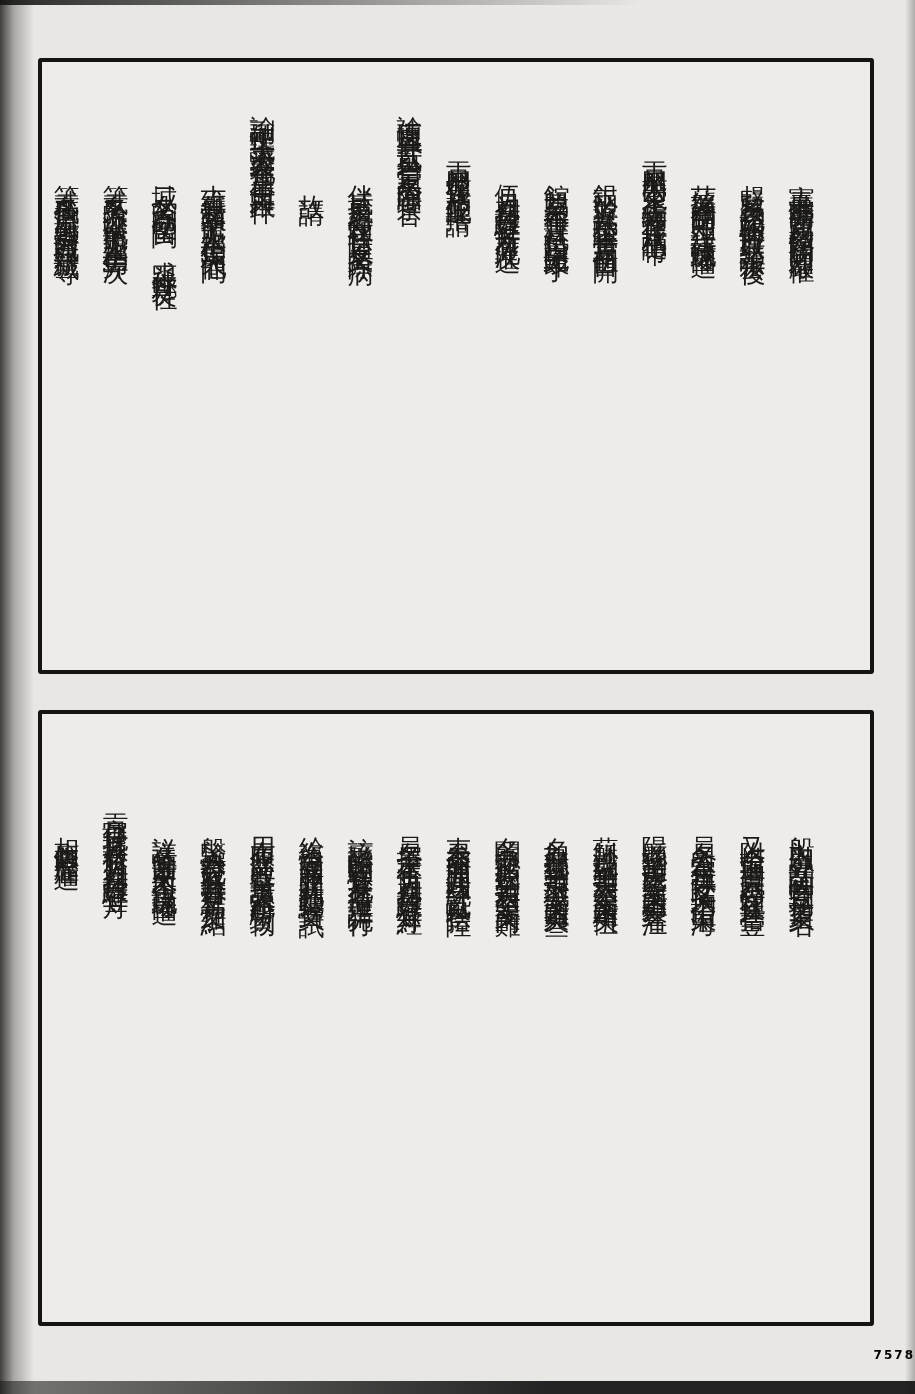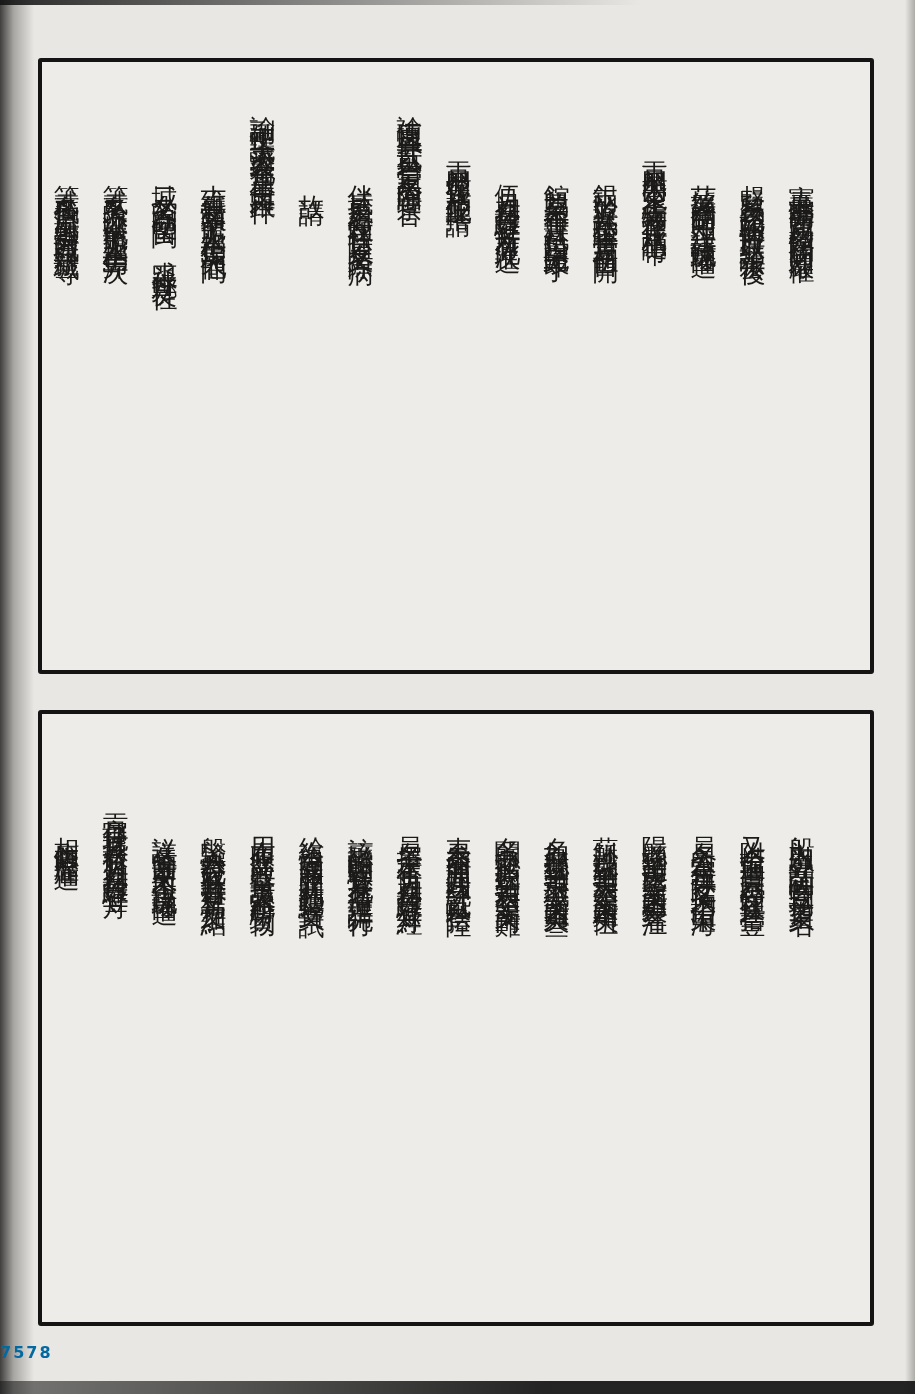--- a/index.html
+++ b/index.html
@@ -48,25 +48,25 @@
   }
   .col.top {padding-top:26px;}   
   .col.high{padding-top:72px;}   
   .col.std {padding-top:96px;}   
   .col.low {padding-top:106px;}  
 
   .page-number{
     position:absolute;
     left:0;right:0;
     bottom:32px;
-    text-align:left;
-    font-size:16px;
+    text-align:right;
+    font-size:12px;
     font-weight:bold;
     letter-spacing:2px;
-    color:#0369a1;
+    color:#000000;
     font-family:"DejaVu Sans",sans-serif;
   }
 </style>
 </head>
 <body>
 
 <div class="page">
   <div class="edge-left"></div>
   <div class="edge-right"></div>
   <div class="edge-top"></div>

